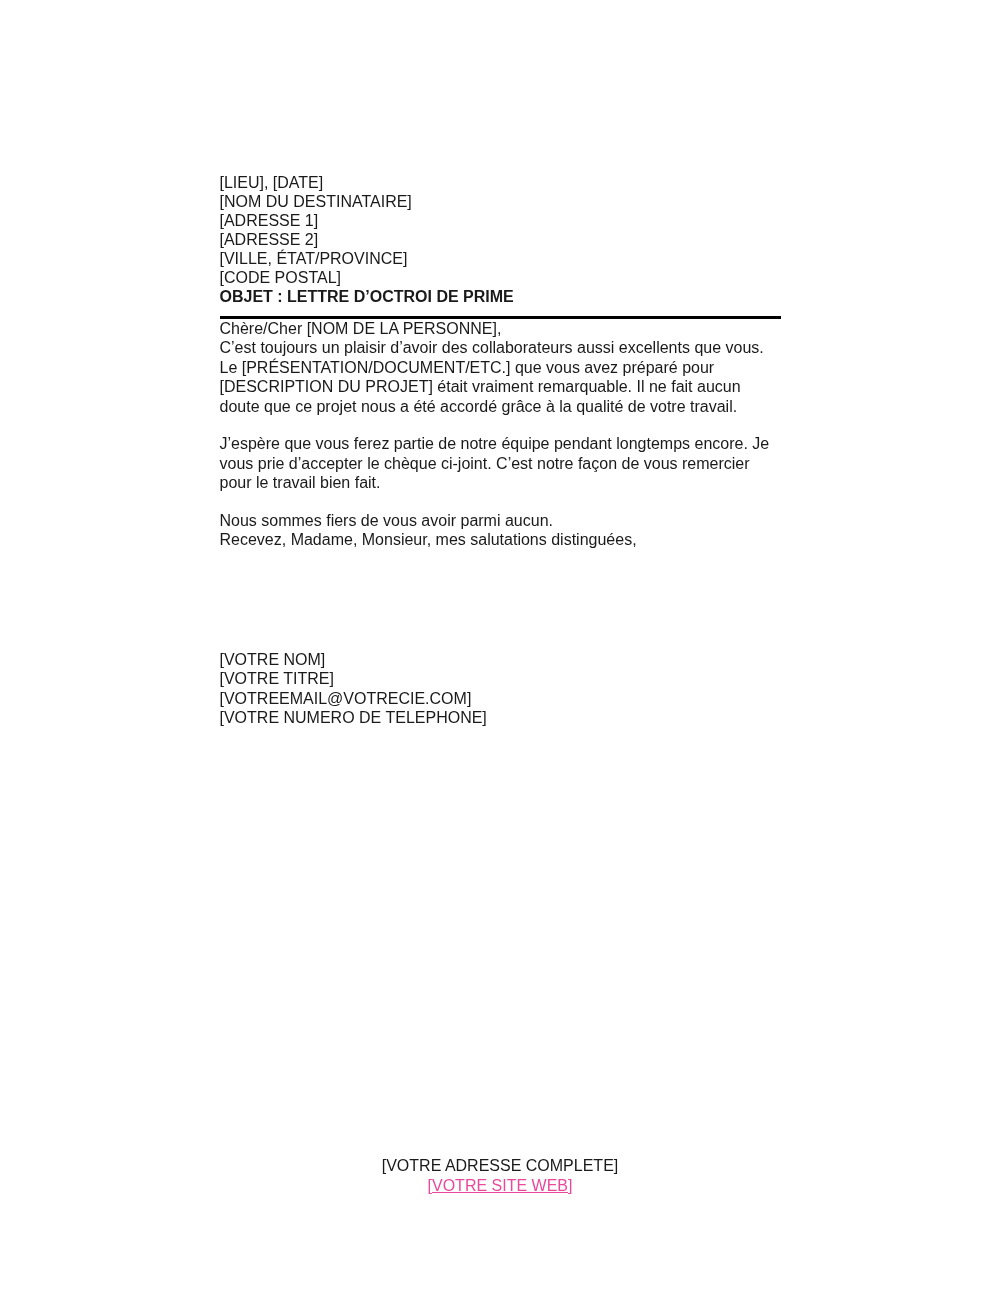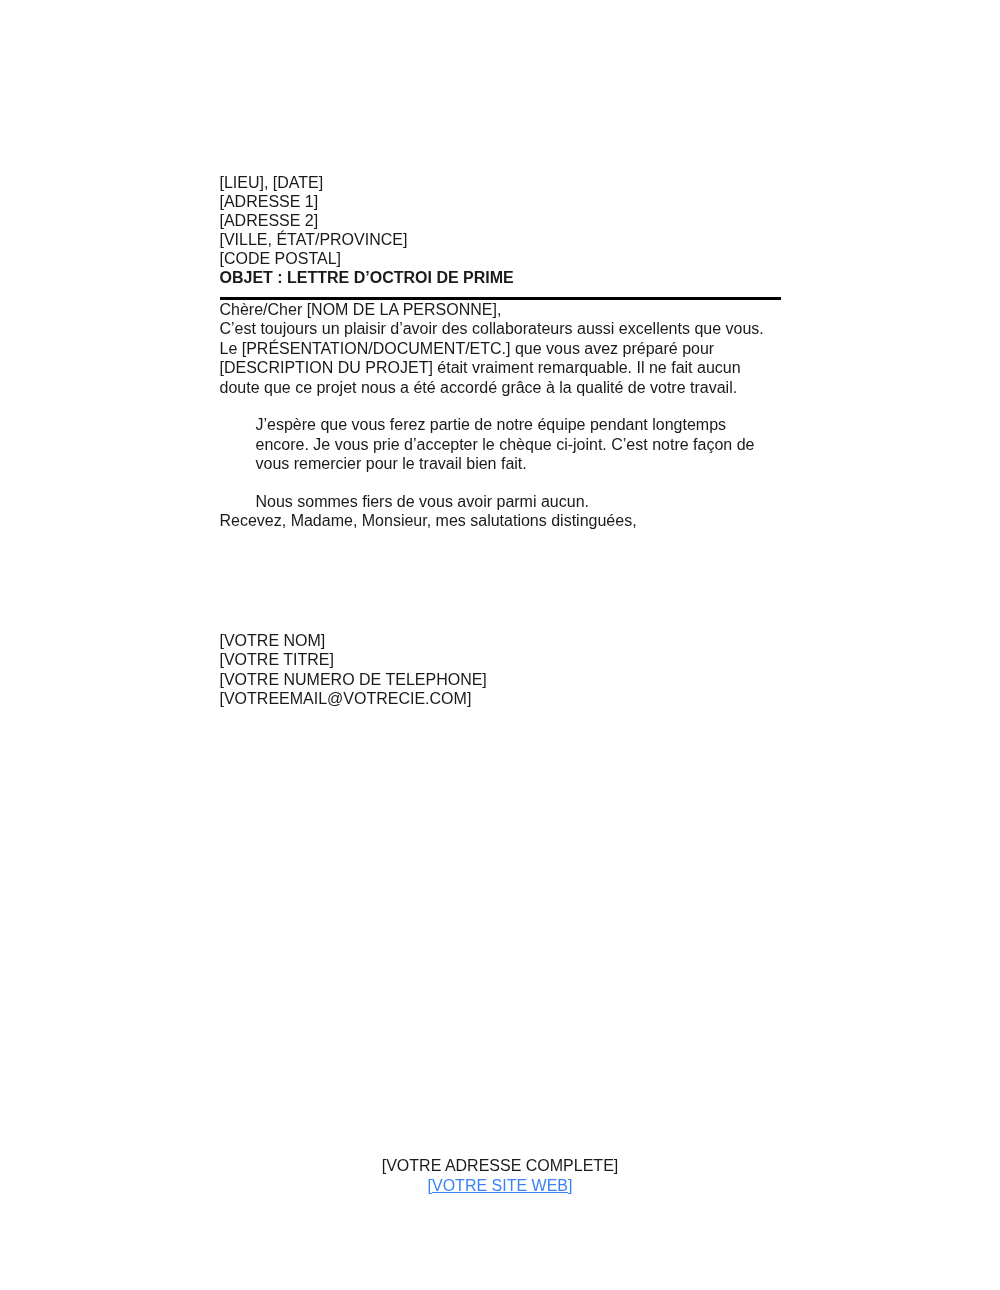--- a/index.html
+++ b/index.html
@@ -41,54 +41,55 @@
     margin: 10px 0 0 0;
   }
   .salutation {
     margin-top: 26px;
     line-height: 19px;
   }
   .para {
     margin-top: 17px;
     line-height: 19.5px;
   }
-  .para + .para { margin-top: 18px; margin-left: 36px; }
+  .para + .para { margin-top: 18px; }
   .closing {
     margin-top: 37px;
     line-height: 19px;
   }
   .signature-block {
     margin-top: 101px;
   }
   .signature-block p {
     line-height: 19.3px;
   }
   .footer {
     position: absolute;
     left: 0;
     right: 0;
     top: 1156px;
     text-align: center;
     line-height: 19.5px;
   }
   .footer .company { font-weight: bold; }
   .footer a.site-link {
-    color: #3b82f6;
+    color: #ec4899;
     text-decoration: underline;
     cursor: pointer;
   }
 </style>
 </head>
 <body>
 
 <div class="page">
 
   <p class="place-date">[LIEU], [DATE]</p>
 
   <div class="recipient-block">
+    <p>[NOM DU DESTINATAIRE]</p>
     <p>[ADRESSE 1]</p>
     <p>[ADRESSE 2]</p>
     <p>[VILLE, ÉTAT/PROVINCE]</p>
     <p>[CODE POSTAL]</p>
   </div>
 
   <p class="subject">OBJET : LETTRE D’OCTROI DE PRIME</p>
 
   <div class="rule"></div>
 
@@ -98,22 +99,22 @@
 
   <p class="para">J’espère que vous ferez partie de notre équipe pendant longtemps encore. Je vous prie d’accepter le chèque ci-joint. C’est notre façon de vous remercier pour le travail bien fait.</p>
 
   <p class="para">Nous sommes fiers de vous avoir parmi aucun.</p>
 
   <p class="closing">Recevez, Madame, Monsieur, mes salutations distinguées,</p>
 
   <div class="signature-block">
     <p>[VOTRE NOM]</p>
     <p>[VOTRE TITRE]</p>
+    <p>[VOTREEMAIL@VOTRECIE.COM]</p>
     <p>[VOTRE NUMERO DE TELEPHONE]</p>
-    <p>[VOTREEMAIL@VOTRECIE.COM]</p>
   </div>
 
   <div class="footer">
     <p>[VOTRE ADRESSE COMPLETE]</p>
     <p>
       <a class="site-link">[VOTRE SITE WEB]</a>
     </p>
   </div>
 
 </div>

